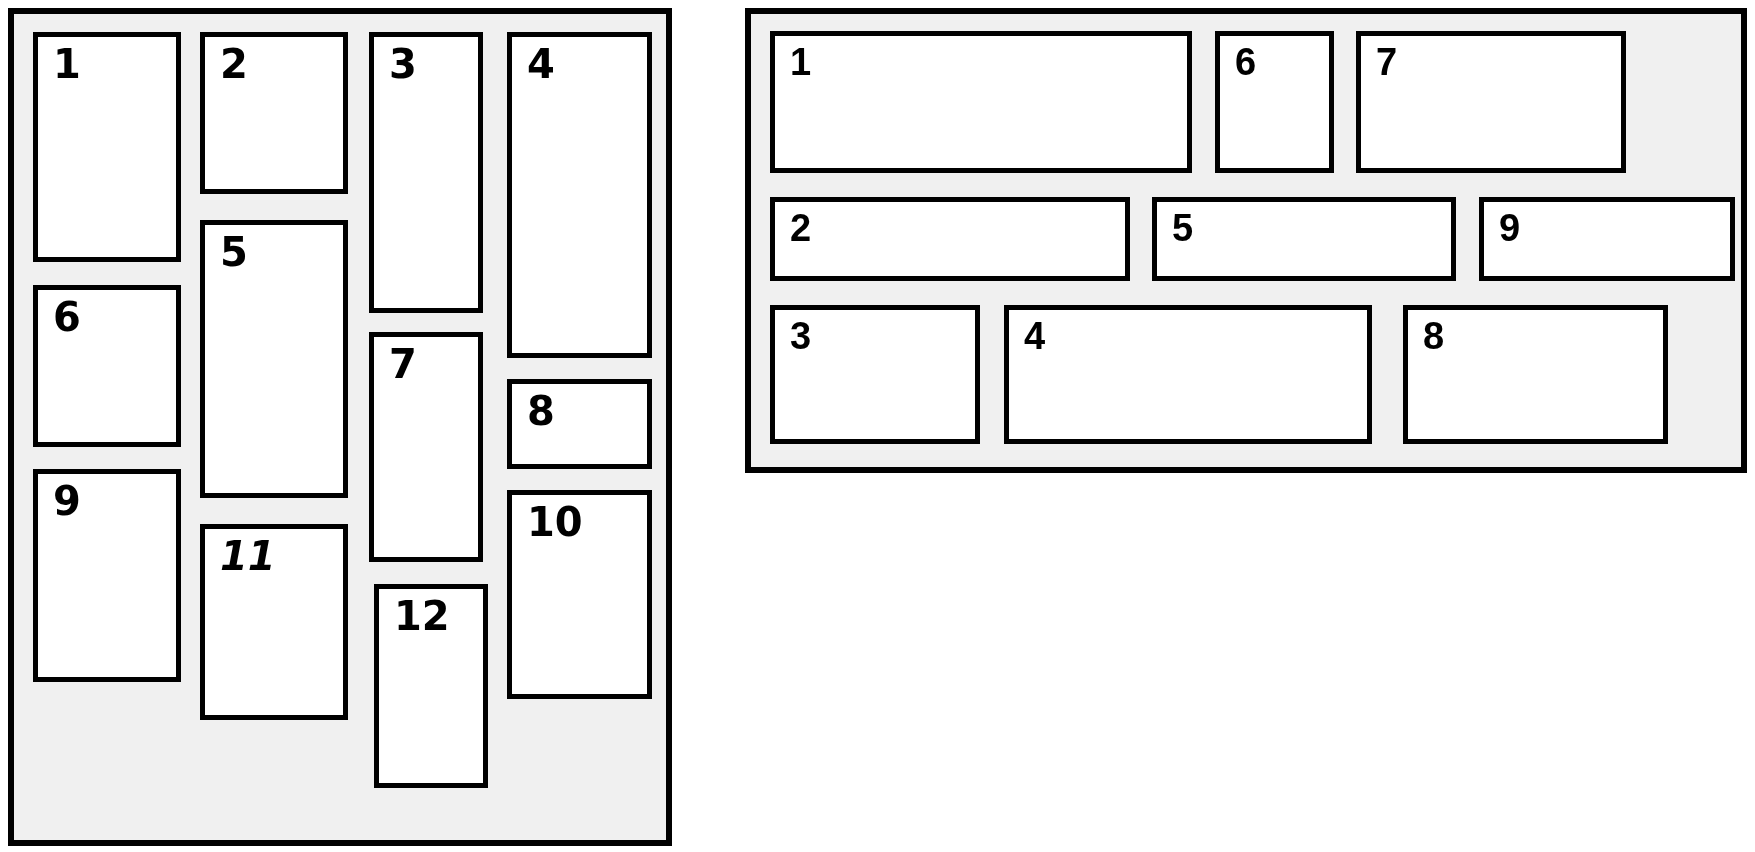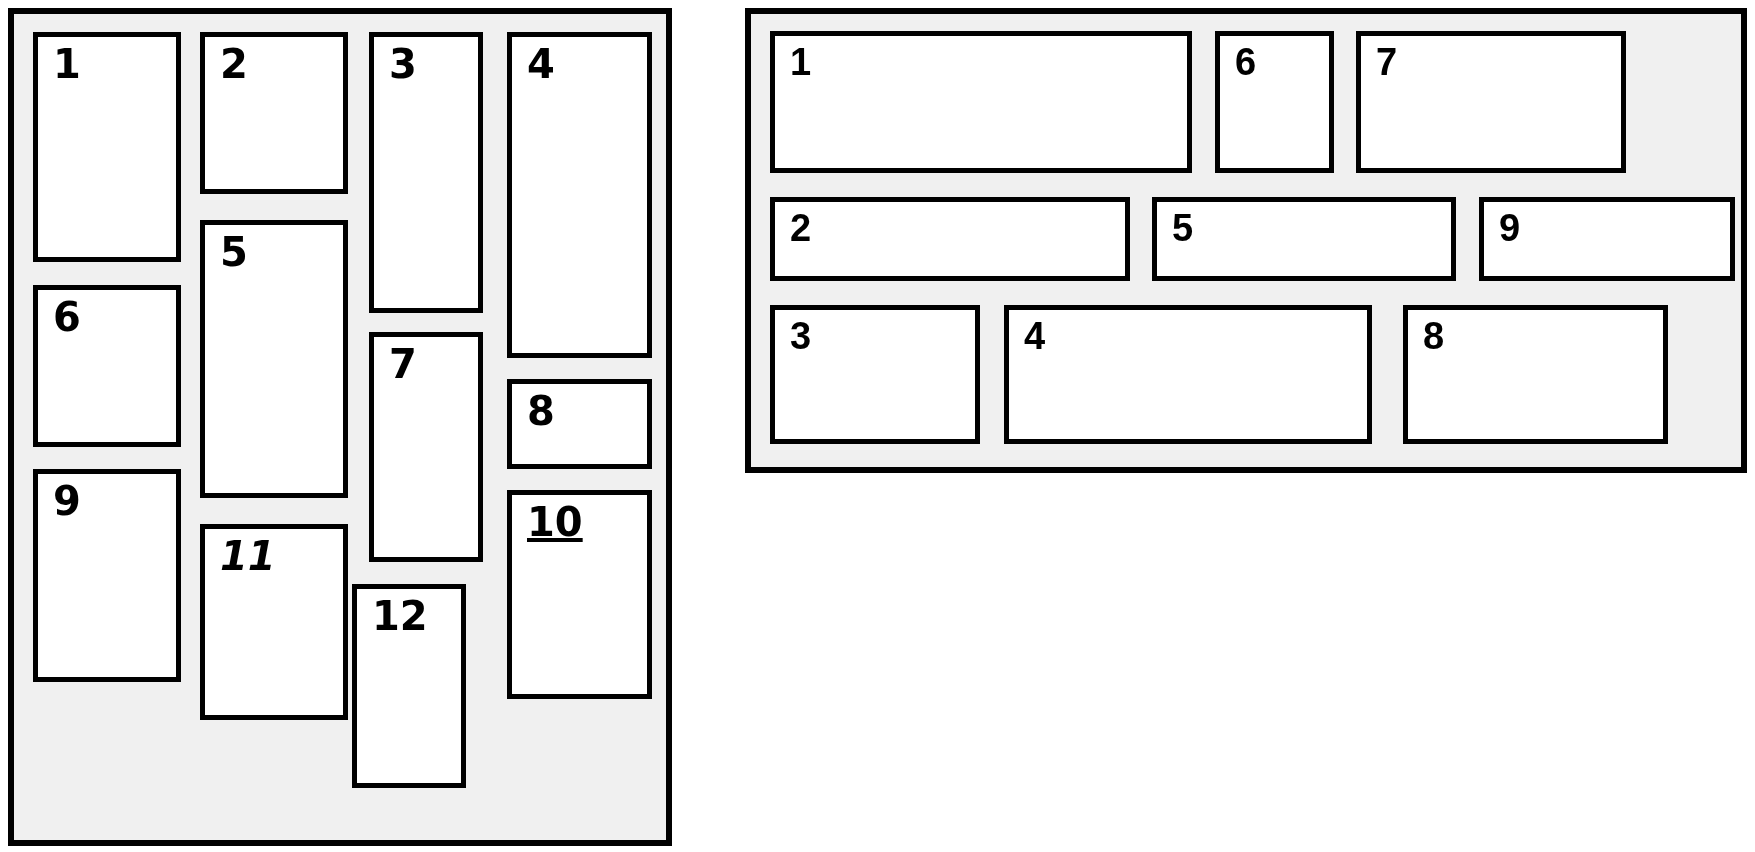--- a/index.html
+++ b/index.html
@@ -44,23 +44,23 @@
   
   .l1  { left: 19px;  top: 18px;  width: 148px; height: 230px; }
   .l2  { left: 186px; top: 18px;  width: 148px; height: 162px; }
   .l3  { left: 355px; top: 18px;  width: 114px; height: 281px; }
   .l4  { left: 493px; top: 18px;  width: 145px; height: 326px; }
   .l5  { left: 186px; top: 206px; width: 148px; height: 278px; }
   .l6  { left: 19px;  top: 271px; width: 148px; height: 162px; }
   .l7  { left: 355px; top: 318px; width: 114px; height: 230px; }
   .l8  { left: 493px; top: 365px; width: 145px; height: 90px;  }
   .l9  { left: 19px;  top: 455px; width: 148px; height: 213px; }
-  .l10 { left: 493px; top: 476px; width: 145px; height: 209px; text-decoration: underline; }
+  .l10 { left: 493px; top: 476px; width: 145px; height: 209px; }
   .l11 { left: 186px; top: 510px; width: 148px; height: 196px; font-style: italic; }
-  .l12 { left: 338px; top: 570px; width: 114px; height: 204px; }
+  .l12 { left: 360px; top: 570px; width: 114px; height: 204px; }
   
   .panel-right .num { font-family: "Liberation Sans", "DejaVu Sans", sans-serif; font-size: 38px; }
   .r1 { left: 19px;  top: 17px;  width: 422px; height: 142px; }
   .r6 { left: 464px; top: 17px;  width: 119px; height: 142px; }
   .r7 { left: 605px; top: 17px;  width: 270px; height: 142px; }
   .r2 { left: 19px;  top: 183px; width: 360px; height: 84px;  }
   .r5 { left: 401px; top: 183px; width: 304px; height: 84px;  }
   .r9 { left: 728px; top: 183px; width: 256px; height: 84px;  }
   .r3 { left: 19px;  top: 291px; width: 210px; height: 139px; }
   .r4 { left: 253px; top: 291px; width: 368px; height: 139px; }

